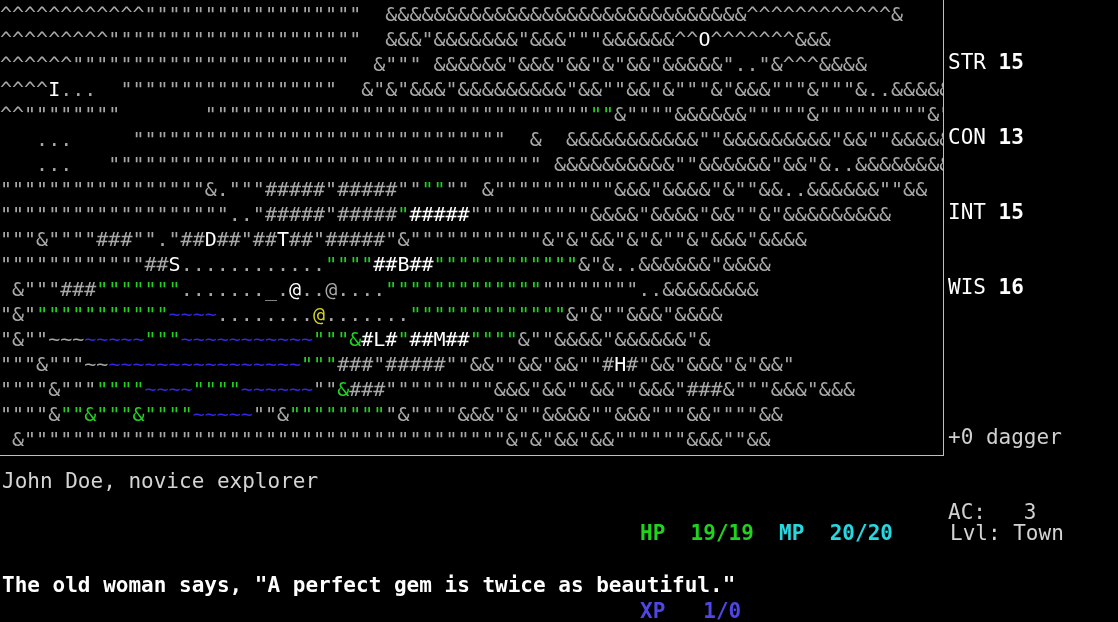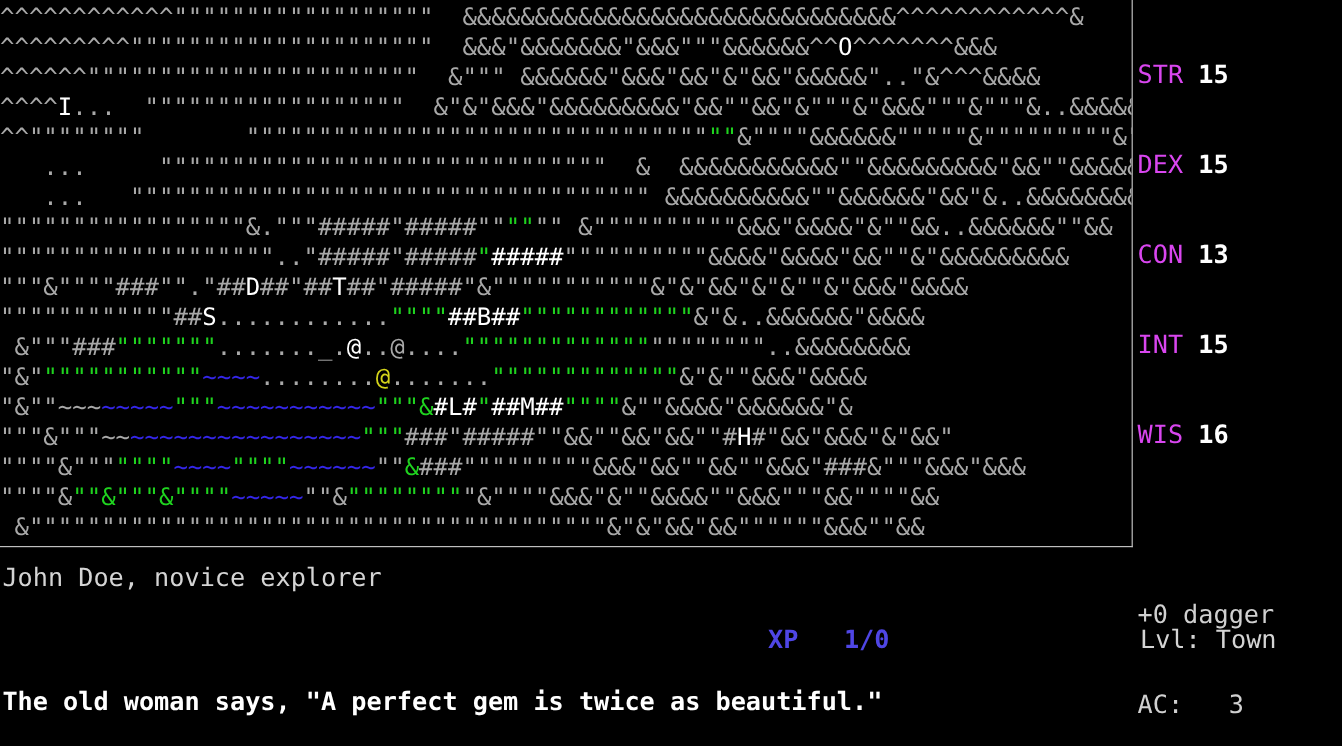--- a/index.html
+++ b/index.html
@@ -58,21 +58,21 @@
     left: 948px;
     top: 0px;
     width: 170px;
     height: 456px;
     color: #cccccc;
     font-size: 21px;
     line-height: 25px;
     white-space: pre;
   }
   .stat-row { height: 25px; white-space: pre; }
-  .stat-label { color: #d946ef; }
+  .stat-label { color: #ffffff; }
   .stat-value { color: #ffffff; font-weight: bold; }
   .gear-line  { color: #d0d0d0; }
   .spacer-row { height: 25px; }
 
   
   #status-area {
     position: absolute;
     left: 0px;
     top: 462px;
     width: 950px;
@@ -129,34 +129,34 @@
 <body>
 
 <div id="screen">
 
   <div id="map-panel">
     <div id="map-grid"><div class="mrow"><span class="c-gray">^^^^^^^^^^^^""""""""""""""""""  &amp;&amp;&amp;&amp;&amp;&amp;&amp;&amp;&amp;&amp;&amp;&amp;&amp;&amp;&amp;&amp;&amp;&amp;&amp;&amp;&amp;&amp;&amp;&amp;&amp;&amp;&amp;&amp;&amp;&amp;^^^^^^^^^^^^&amp;</span></div><div class="mrow"><span class="c-gray">^^^^^^^^^"""""""""""""""""""""  &amp;&amp;&amp;"&amp;&amp;&amp;&amp;&amp;&amp;&amp;"&amp;&amp;&amp;"""&amp;&amp;&amp;&amp;&amp;&amp;^^</span><span class="c-white">O</span><span class="c-gray">^^^^^^^&amp;&amp;&amp;</span></div><div class="mrow"><span class="c-gray">^^^^^^"""""""""""""""""""""""  &amp;""" &amp;&amp;&amp;&amp;&amp;&amp;"&amp;&amp;&amp;"&amp;&amp;"&amp;"&amp;&amp;"&amp;&amp;&amp;&amp;&amp;".."&amp;^^^&amp;&amp;&amp;&amp;</span></div><div class="mrow"><span class="c-gray">^^^^</span><span class="c-white">I</span><span class="c-gray">...  """"""""""""""""""  &amp;"&amp;"&amp;&amp;&amp;"&amp;&amp;&amp;&amp;&amp;&amp;&amp;&amp;&amp;"&amp;&amp;""&amp;&amp;"&amp;"""&amp;"&amp;&amp;&amp;"""&amp;"""&amp;..&amp;&amp;&amp;&amp;&amp;&amp;&amp;&amp;&amp;&amp;</span></div><div class="mrow"><span class="c-gray">^^""""""""       """"""""""""""""""""""""""""""""</span><span class="c-green">""</span><span class="c-gray">&amp;""""&amp;&amp;&amp;&amp;&amp;&amp;"""""&amp;"""""""""&amp;"..&amp;&amp;&amp;&amp;&amp;&amp;&amp;"&amp;&amp;</span></div><div class="mrow"><span class="c-gray">   ...     """""""""""""""""""""""""""""""  &amp;  &amp;&amp;&amp;&amp;&amp;&amp;&amp;&amp;&amp;&amp;&amp;""&amp;&amp;&amp;&amp;&amp;&amp;&amp;&amp;&amp;"&amp;&amp;""&amp;&amp;&amp;&amp;&amp;&amp;&amp;&amp;""</span></div><div class="mrow"><span class="c-gray">   ...   """""""""""""""""""""""""""""""""""" &amp;&amp;&amp;&amp;&amp;&amp;&amp;&amp;&amp;&amp;""&amp;&amp;&amp;&amp;&amp;&amp;"&amp;&amp;"&amp;..&amp;&amp;&amp;&amp;&amp;&amp;&amp;&amp;&amp;&amp;"</span></div><div class="mrow"><span class="c-gray">"""""""""""""""""&amp;."""#####"#####""</span><span class="c-green">""</span><span class="c-gray">"" &amp;""""""""""&amp;&amp;&amp;"&amp;&amp;&amp;&amp;"&amp;""&amp;&amp;..&amp;&amp;&amp;&amp;&amp;&amp;""&amp;&amp;</span></div><div class="mrow"><span class="c-gray">""""""""""""""""""".."#####"#####</span><span class="c-green">"</span><span class="c-white">#####</span><span class="c-gray">""""""""""&amp;&amp;&amp;&amp;"&amp;&amp;&amp;&amp;"&amp;&amp;""&amp;"&amp;&amp;&amp;&amp;&amp;&amp;&amp;&amp;&amp;</span></div><div class="mrow"><span class="c-gray">"""&amp;""""###""."##</span><span class="c-white">D</span><span class="c-gray">##"##</span><span class="c-white">T</span><span class="c-gray">##"#####"&amp;"""""""""""&amp;"&amp;"&amp;&amp;"&amp;"&amp;""&amp;"&amp;&amp;&amp;"&amp;&amp;&amp;&amp;</span></div><div class="mrow"><span class="c-gray">""""""""""""##</span><span class="c-white">S</span><span class="c-gray">............</span><span class="c-green">""""</span><span class="c-white">##B##</span><span class="c-green">""""""""""""</span><span class="c-gray">&amp;"&amp;..&amp;&amp;&amp;&amp;&amp;&amp;"&amp;&amp;&amp;&amp;</span></div><div class="mrow"><span class="c-gray"> &amp;"""###</span><span class="c-green">"""""""</span><span class="c-gray">......._.</span><span class="c-white">@</span><span class="c-gray">..@....</span><span class="c-green">"""""""""""""</span><span class="c-gray">""""""""..&amp;&amp;&amp;&amp;&amp;&amp;&amp;&amp;</span></div><div class="mrow"><span class="c-gray">"&amp;"</span><span class="c-green">"""""""""""</span><span class="c-blue">~~~~</span><span class="c-gray">........</span><span class="c-yellow">@</span><span class="c-gray">.......</span><span class="c-green">"""""""""""""</span><span class="c-gray">&amp;"&amp;""&amp;&amp;&amp;"&amp;&amp;&amp;&amp;</span></div><div class="mrow"><span class="c-gray">"&amp;""</span><span class="c-gray">~~~</span><span class="c-blue">~~~~~</span><span class="c-green">"""</span><span class="c-blue">~~~~~~~~~~~</span><span class="c-green">"""&amp;</span><span class="c-white">#L#</span><span class="c-green">"</span><span class="c-white">##M##</span><span class="c-green">""""</span><span class="c-gray">&amp;""&amp;&amp;&amp;&amp;"&amp;&amp;&amp;&amp;&amp;&amp;"&amp;</span></div><div class="mrow"><span class="c-gray">"""&amp;"""</span><span class="c-gray">~~</span><span class="c-blue">~~~~~~~~~~~~~~~~</span><span class="c-green">"""</span><span class="c-gray">###"#####</span><span class="c-gray">""&amp;&amp;""&amp;&amp;"&amp;&amp;""#</span><span class="c-white">H</span><span class="c-gray">#"&amp;&amp;"&amp;&amp;&amp;"&amp;"&amp;&amp;"</span></div><div class="mrow"><span class="c-gray">""""&amp;"""</span><span class="c-green">""""</span><span class="c-blue">~~~~</span><span class="c-green">""""</span><span class="c-blue">~~~~~~</span><span class="c-gray">""</span><span class="c-green">&amp;</span><span class="c-gray">###</span><span class="c-gray">"""""""""&amp;&amp;&amp;"&amp;&amp;""&amp;&amp;""&amp;&amp;&amp;"###&amp;"""&amp;&amp;&amp;"&amp;&amp;&amp;</span></div><div class="mrow"><span class="c-gray">""""&amp;</span><span class="c-green">""&amp;"""&amp;</span><span class="c-green">""""</span><span class="c-blue">~~~~~</span><span class="c-gray">""&amp;</span><span class="c-green">""""""""</span><span class="c-gray">"&amp;""""&amp;&amp;&amp;"&amp;""&amp;&amp;&amp;&amp;""&amp;&amp;&amp;"""&amp;&amp;""""&amp;&amp;</span></div><div class="mrow"><span class="c-gray"> &amp;""""""""""""""""""""""""""""""""""""""""&amp;"&amp;"&amp;&amp;"&amp;&amp;""""""&amp;&amp;&amp;""&amp;&amp;</span></div></div>
   </div>
 
   <div id="sidebar">
     <div class="stat-row"><span class="stat-label">STR</span> <span class="stat-value">15</span></div>
-    <div class="stat-row"><span class="stat-label">DEX</span> <span class="stat-value">15</span></div>
     <div class="stat-row"><span class="stat-label">CON</span> <span class="stat-value">13</span></div>
     <div class="stat-row"><span class="stat-label">INT</span> <span class="stat-value">15</span></div>
     <div class="stat-row"><span class="stat-label">WIS</span> <span class="stat-value">16</span></div>
     <div class="spacer-row">&nbsp;</div>
     <div class="stat-row gear-line">+0 dagger</div>
     <div class="stat-row gear-line">AC:   3</div>
     
   </div>
 
   <div id="status-area">
     <div id="char-line">John Doe, novice explorer</div>
 
     <div id="vitals">
+      <div class="vit-row"><span class="lbl-hp">HP</span>  <span class="val-hp">19/19</span>  <span class="lbl-mp">MP</span>  <span class="val-mp">20/20</span></div>
       <div class="vit-row"><span class="lbl-xp">XP</span>   <span class="val-xp">1/0</span></div>
     </div>
 
     <div id="turn-col">
       <div class="turn-row">Lvl: Town</div>
     </div>
   </div>
 
   <div id="messages">
     <div class="msg-new">The old woman says, "A perfect gem is twice as beautiful."</div>

